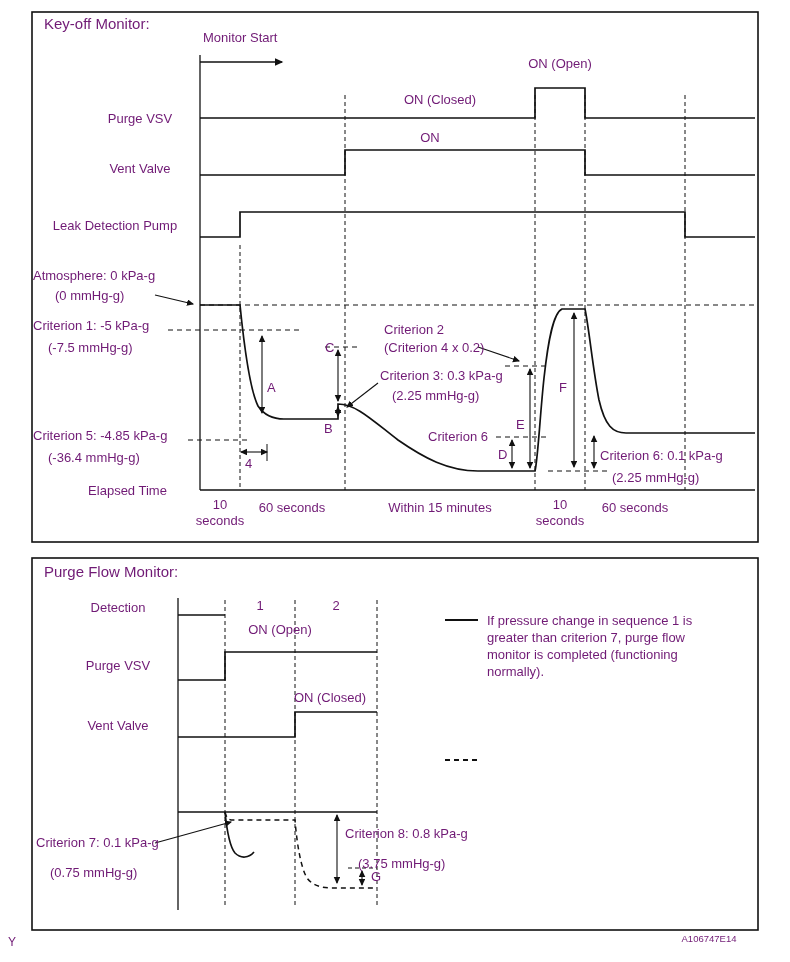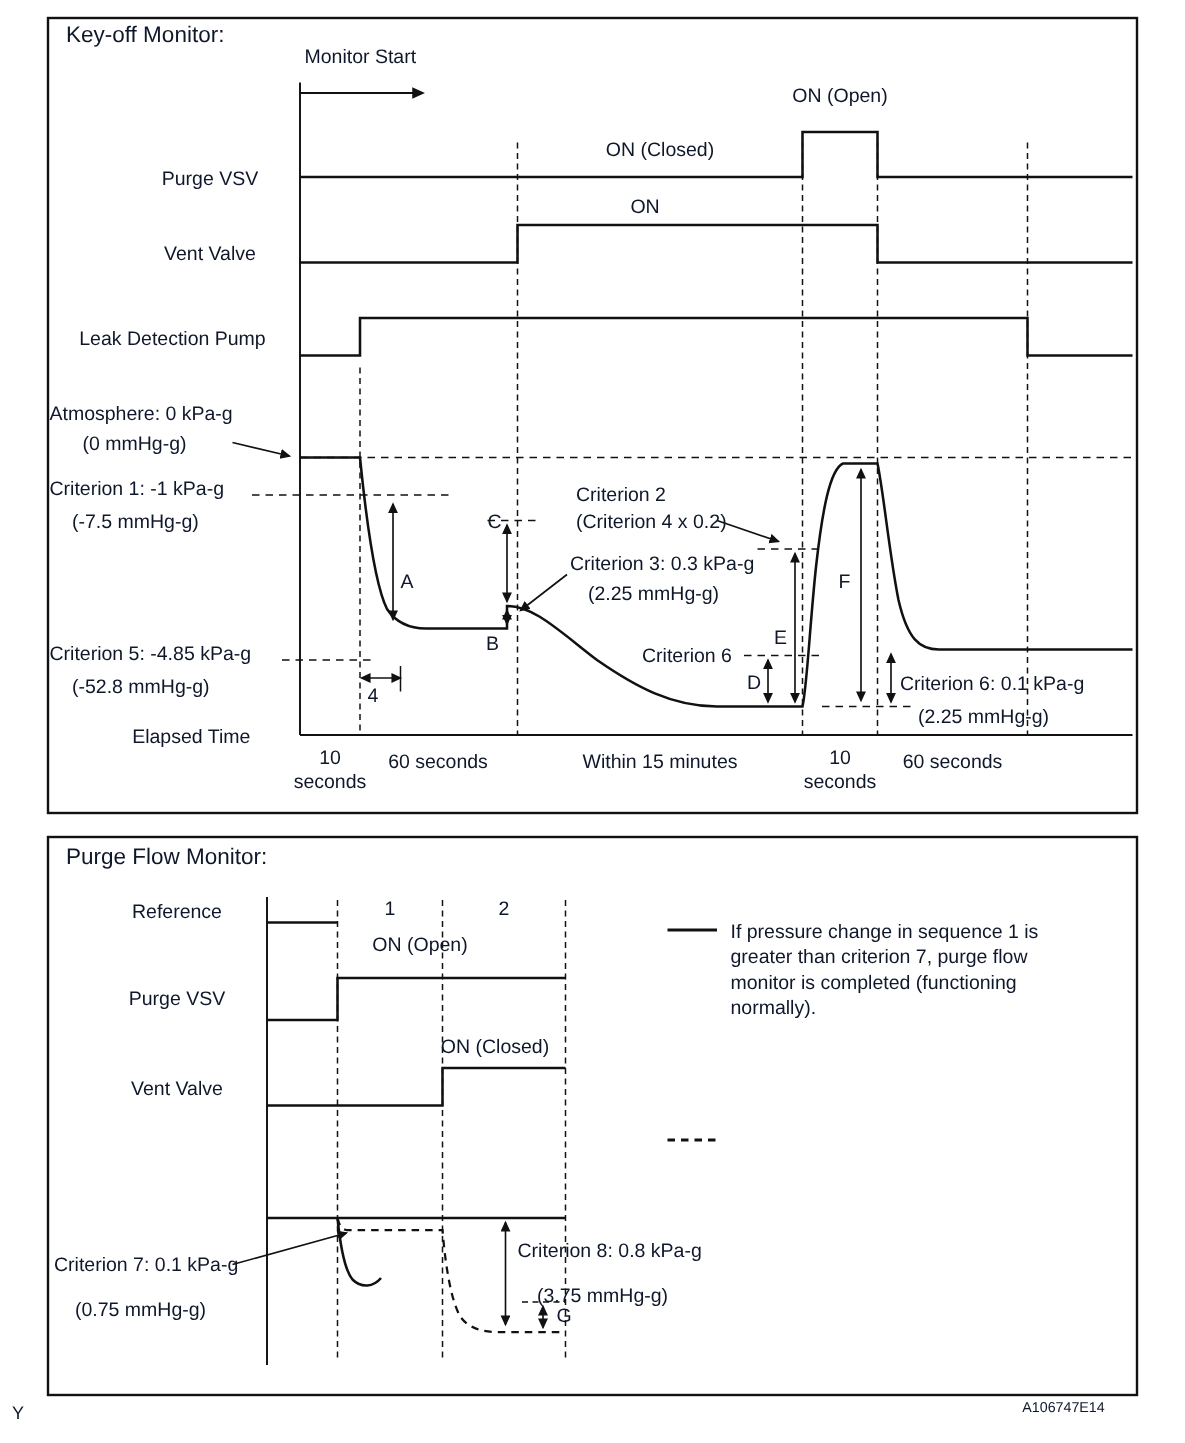--- a/index.html
+++ b/index.html
@@ -1,20 +1,20 @@
 <!DOCTYPE html>
 <html><head>
 <meta charset="utf-8">
 <style>
   * { margin:0; padding:0; box-sizing:border-box; }
   html,body { background:#ffffff; }
   body { font-family:"Liberation Sans", sans-serif; color:#111; }
   .page { position:relative; width:790px; height:962px; background:#fff; overflow:hidden; }
   svg.layer { position:absolute; left:0; top:0; }
-  .lbl { position:absolute; font-size:13px; line-height:16px; white-space:nowrap; color:#0f172a; }
+  .lbl { position:absolute; font-size:13px; line-height:16px; white-space:nowrap; color:#701a75; }
   .wrap { white-space:normal; }
   .ctr { text-align:center; }
   .rt  { text-align:center; }
   .title { font-size:15px; }
   .small { font-size:9.5px; }
   .legend-text { font-size:13px; line-height:17px; }
 </style>
 </head>
 <body>
 
@@ -114,25 +114,25 @@
   <div class="lbl rt" style="left:40px; top:218px; width:150px;">Leak Detection Pump</div>
 
   <div class="lbl ctr" style="left:510px; top:56px; width:100px;">ON (Open)</div>
   <div class="lbl ctr" style="left:390px; top:92px; width:100px;">ON (Closed)</div>
   <div class="lbl ctr" style="left:405px; top:130px; width:50px;">ON</div>
 
 
   <div class="lbl" style="left:33px; top:268px;">Atmosphere: 0 kPa-g</div>
   <div class="lbl" style="left:55px; top:288px;">(0 mmHg-g)</div>
 
-  <div class="lbl" style="left:33px; top:318px;">Criterion 1: -1 kPa-g</div>
+  <div class="lbl" style="left:33px; top:318px;">Criterion 1: -5 kPa-g</div>
   <div class="lbl" style="left:48px; top:340px;">(-7.5 mmHg-g)</div>
 
   <div class="lbl" style="left:33px; top:428px;">Criterion 5: -4.85 kPa-g</div>
-  <div class="lbl" style="left:48px; top:450px;">(-52.8 mmHg-g)</div>
+  <div class="lbl" style="left:48px; top:450px;">(-36.4 mmHg-g)</div>
 
   <div class="lbl" style="left:384px; top:322px;">Criterion 2</div>
   <div class="lbl" style="left:384px; top:340px;">(Criterion 4 x 0.2)</div>
 
   <div class="lbl" style="left:380px; top:368px;">Criterion 3: 0.3 kPa-g</div>
   <div class="lbl" style="left:392px; top:388px;">(2.25 mmHg-g)</div>
 
   <div class="lbl" style="left:428px; top:429px;">Criterion 6</div>
 
   <div class="lbl" style="left:600px; top:448px;">Criterion 6: 0.1 kPa-g</div>
@@ -149,21 +149,21 @@
   <div class="lbl rt" style="left:60px; top:483px; width:135px;">Elapsed Time</div>
 
   <div class="lbl ctr wrap" style="left:192px; top:497px; width:56px;">10 seconds</div>
   <div class="lbl ctr" style="left:247px; top:500px; width:90px;">60 seconds</div>
   <div class="lbl ctr" style="left:375px; top:500px; width:130px;">Within 15 minutes</div>
   <div class="lbl ctr wrap" style="left:532px; top:497px; width:56px;">10 seconds</div>
   <div class="lbl ctr" style="left:590px; top:500px; width:90px;">60 seconds</div>
 
   <div class="lbl title" style="left:44px; top:564px;">Purge Flow Monitor:</div>
 
-  <div class="lbl rt" style="left:68px; top:600px; width:100px;">Reference</div>
+  <div class="lbl rt" style="left:68px; top:600px; width:100px;">Detection</div>
   <div class="lbl ctr" style="left:250px; top:598px; width:20px;">1</div>
   <div class="lbl ctr" style="left:326px; top:598px; width:20px;">2</div>
 
   <div class="lbl ctr" style="left:230px; top:622px; width:100px;">ON (Open)</div>
   <div class="lbl rt" style="left:68px; top:658px; width:100px;">Purge VSV</div>
   <div class="lbl ctr" style="left:275px; top:690px; width:110px;">ON (Closed)</div>
   <div class="lbl rt" style="left:68px; top:718px; width:100px;">Vent Valve</div>
 
 
   <div class="lbl" style="left:36px; top:835px;">Criterion 7: 0.1 kPa-g</div>

